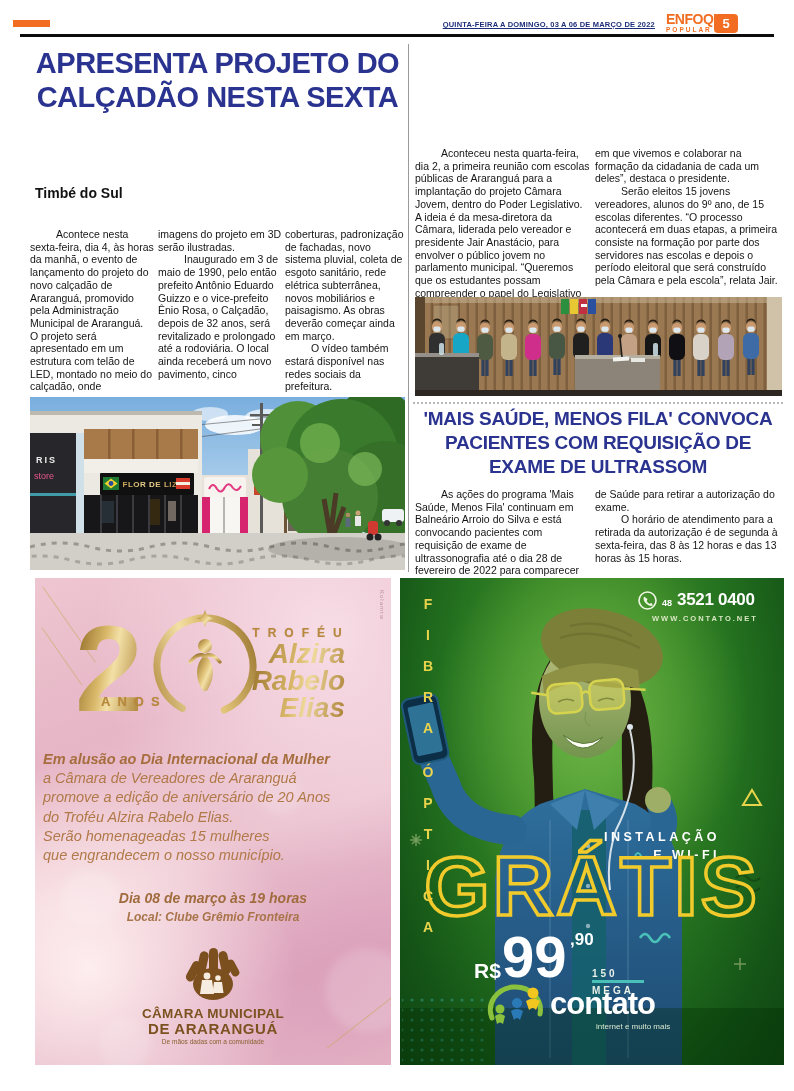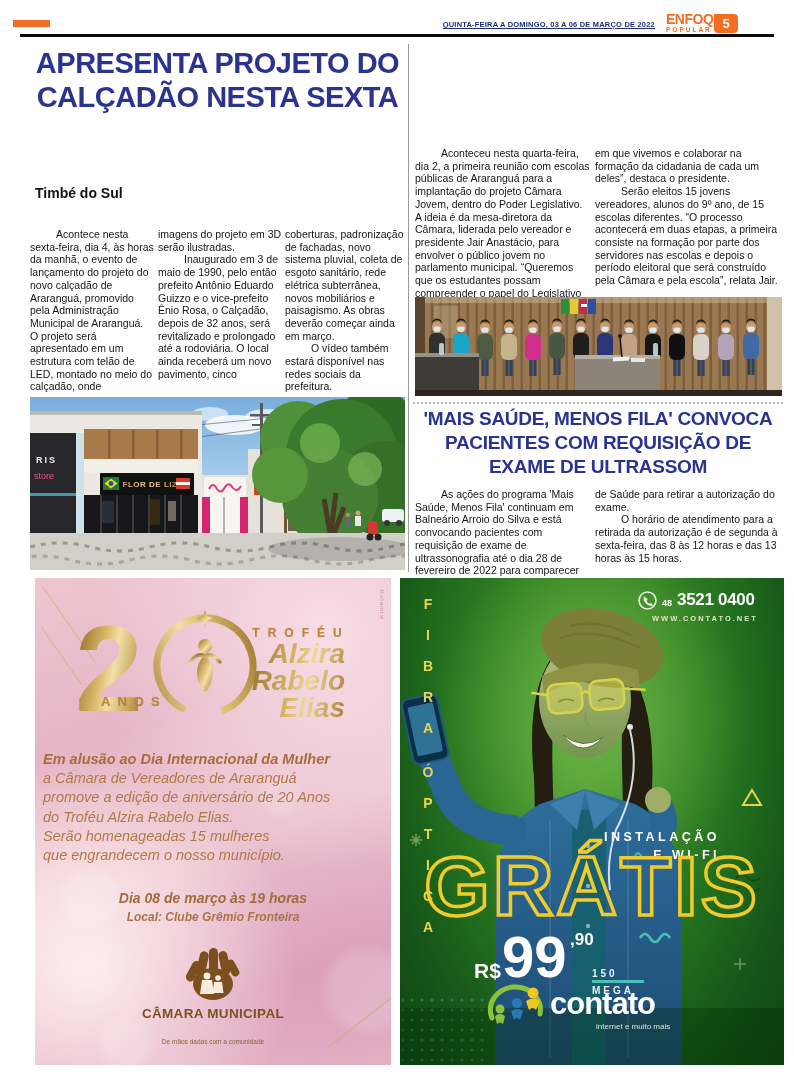--- a/index.html
+++ b/index.html
@@ -358,20 +358,21 @@
         <ellipse cx="32" cy="38" rx="20" ry="16"></ellipse>
       </g>
       <g fill="#f6ece0">
         <circle cx="26" cy="30" r="3.4"></circle>
           <path d="M21,34 h10 l2,14 h-14 z"></path>
         <circle cx="37" cy="32" r="2.8"></circle>
           <path d="M33,36 h8 l1.5,11 h-11 z"></path>
       </g>
     </svg>
     <div class="abs org1">CÂMARA MUNICIPAL</div>
+    <div class="abs org2">DE ARARANGUÁ</div>
     <div class="abs orgtag">De mãos dadas com a comunidade</div>
   </div>
 
   <div class="abs ad-contato">
     <svg class="abs" style="left:0;top:0;" width="384" height="487" viewBox="0 0 384 487">
       <defs>
         <radialGradient id="glowg" cx=".5" cy=".5" r=".5">
           <stop offset="0" stop-color="rgba(130,200,80,.55)"></stop>
             <stop offset="1" stop-color="rgba(130,200,80,0)"></stop>
         </radialGradient>

